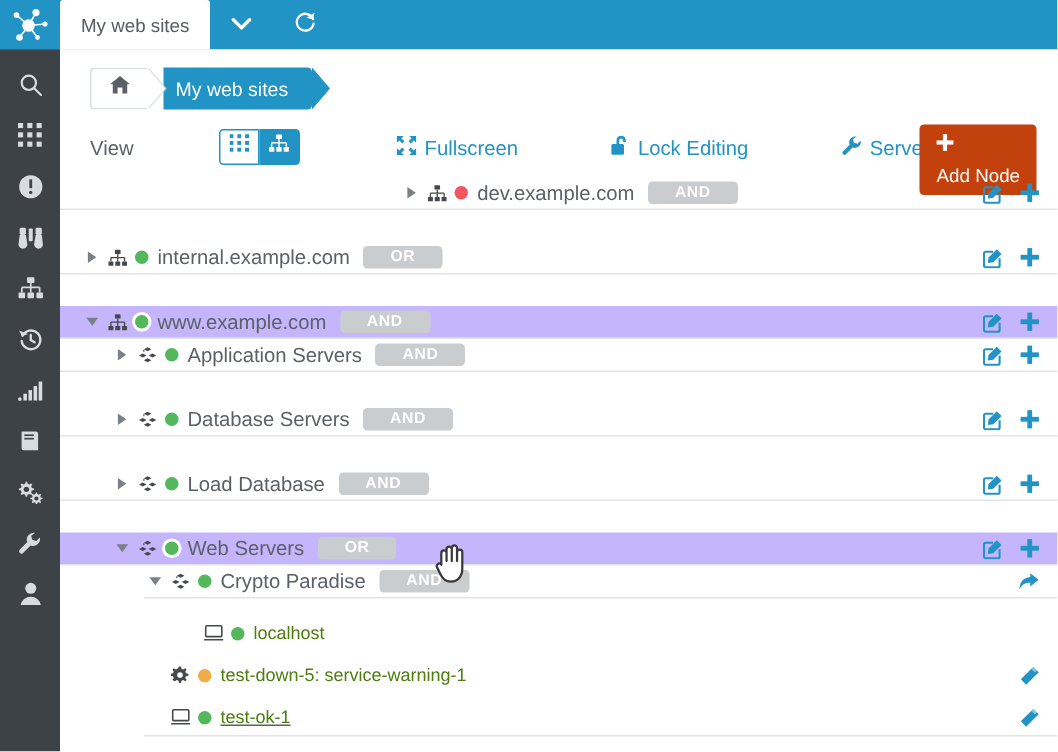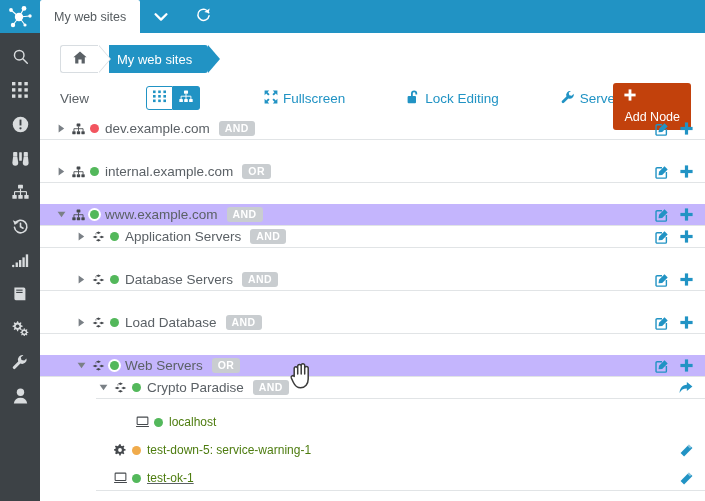--- a/index.html
+++ b/index.html
@@ -138,21 +138,21 @@
   .nodeicon {
     width:20px; display:flex; align-items:center; justify-content:center;
     color:#45494d; flex:none;
   }
   .dot { width:9px; height:9px; border-radius:50%; margin:0 6px 0 2px; flex:none; }
   .label { white-space:nowrap; }
   .label.small { font-size:12px; color:#4d7c0f; }
   .badge {
     margin-left:9px; background:#c9cdd0; color:#ffffff;
     font-size:10.5px; font-weight:bold; letter-spacing:.4px;
-    padding:2px 6px; border-radius:3px; line-height:1;
+    padding:2px 18px; border-radius:3px; line-height:1;
   }
   .actions {
     position:absolute; right:12px; top:0; height:100%;
     display:flex; align-items:center; gap:11px; color:#2193c4;
   }
   .actions span { cursor:pointer; display:flex; }
 
   .cursor-hand { position:absolute; left:289px; top:362px; pointer-events:none; }
 </style>
 </head>
@@ -423,21 +423,21 @@
             <rect x="4.6" y="0.4" width="2.8" height="11.2"></rect>
               <rect x="0.4" y="4.6" width="11.2" height="2.8"></rect>
           </svg>
         </span>
         <span>Add Node</span>
       </div>
     </div>
 
     <div class="tree" id="tree">
         <div class="rowline">
-          <div class="row" style="padding-left: 14px; height: 21px;">
+          <div class="row" style="padding-left: 14px; height: 21px; justify-content: center;">
             <div class="twisty">
               <svg width="7" height="9" viewBox="0 0 7 9" fill="currentColor">
                 <polygon points="0.6,0.6 6.2,4.5 0.6,8.4"></polygon>
               </svg>
             </div>
             <div class="nodeicon">
               <svg width="13" height="12" viewBox="0 0 18 16" fill="currentColor">
                 <rect x="6.4" y="0.4" width="5.2" height="4" rx="0.6"></rect>
                 <rect x="0.4" y="11.2" width="4.6" height="4" rx="0.6"></rect>
                 <rect x="6.7" y="11.2" width="4.6" height="4" rx="0.6"></rect>

